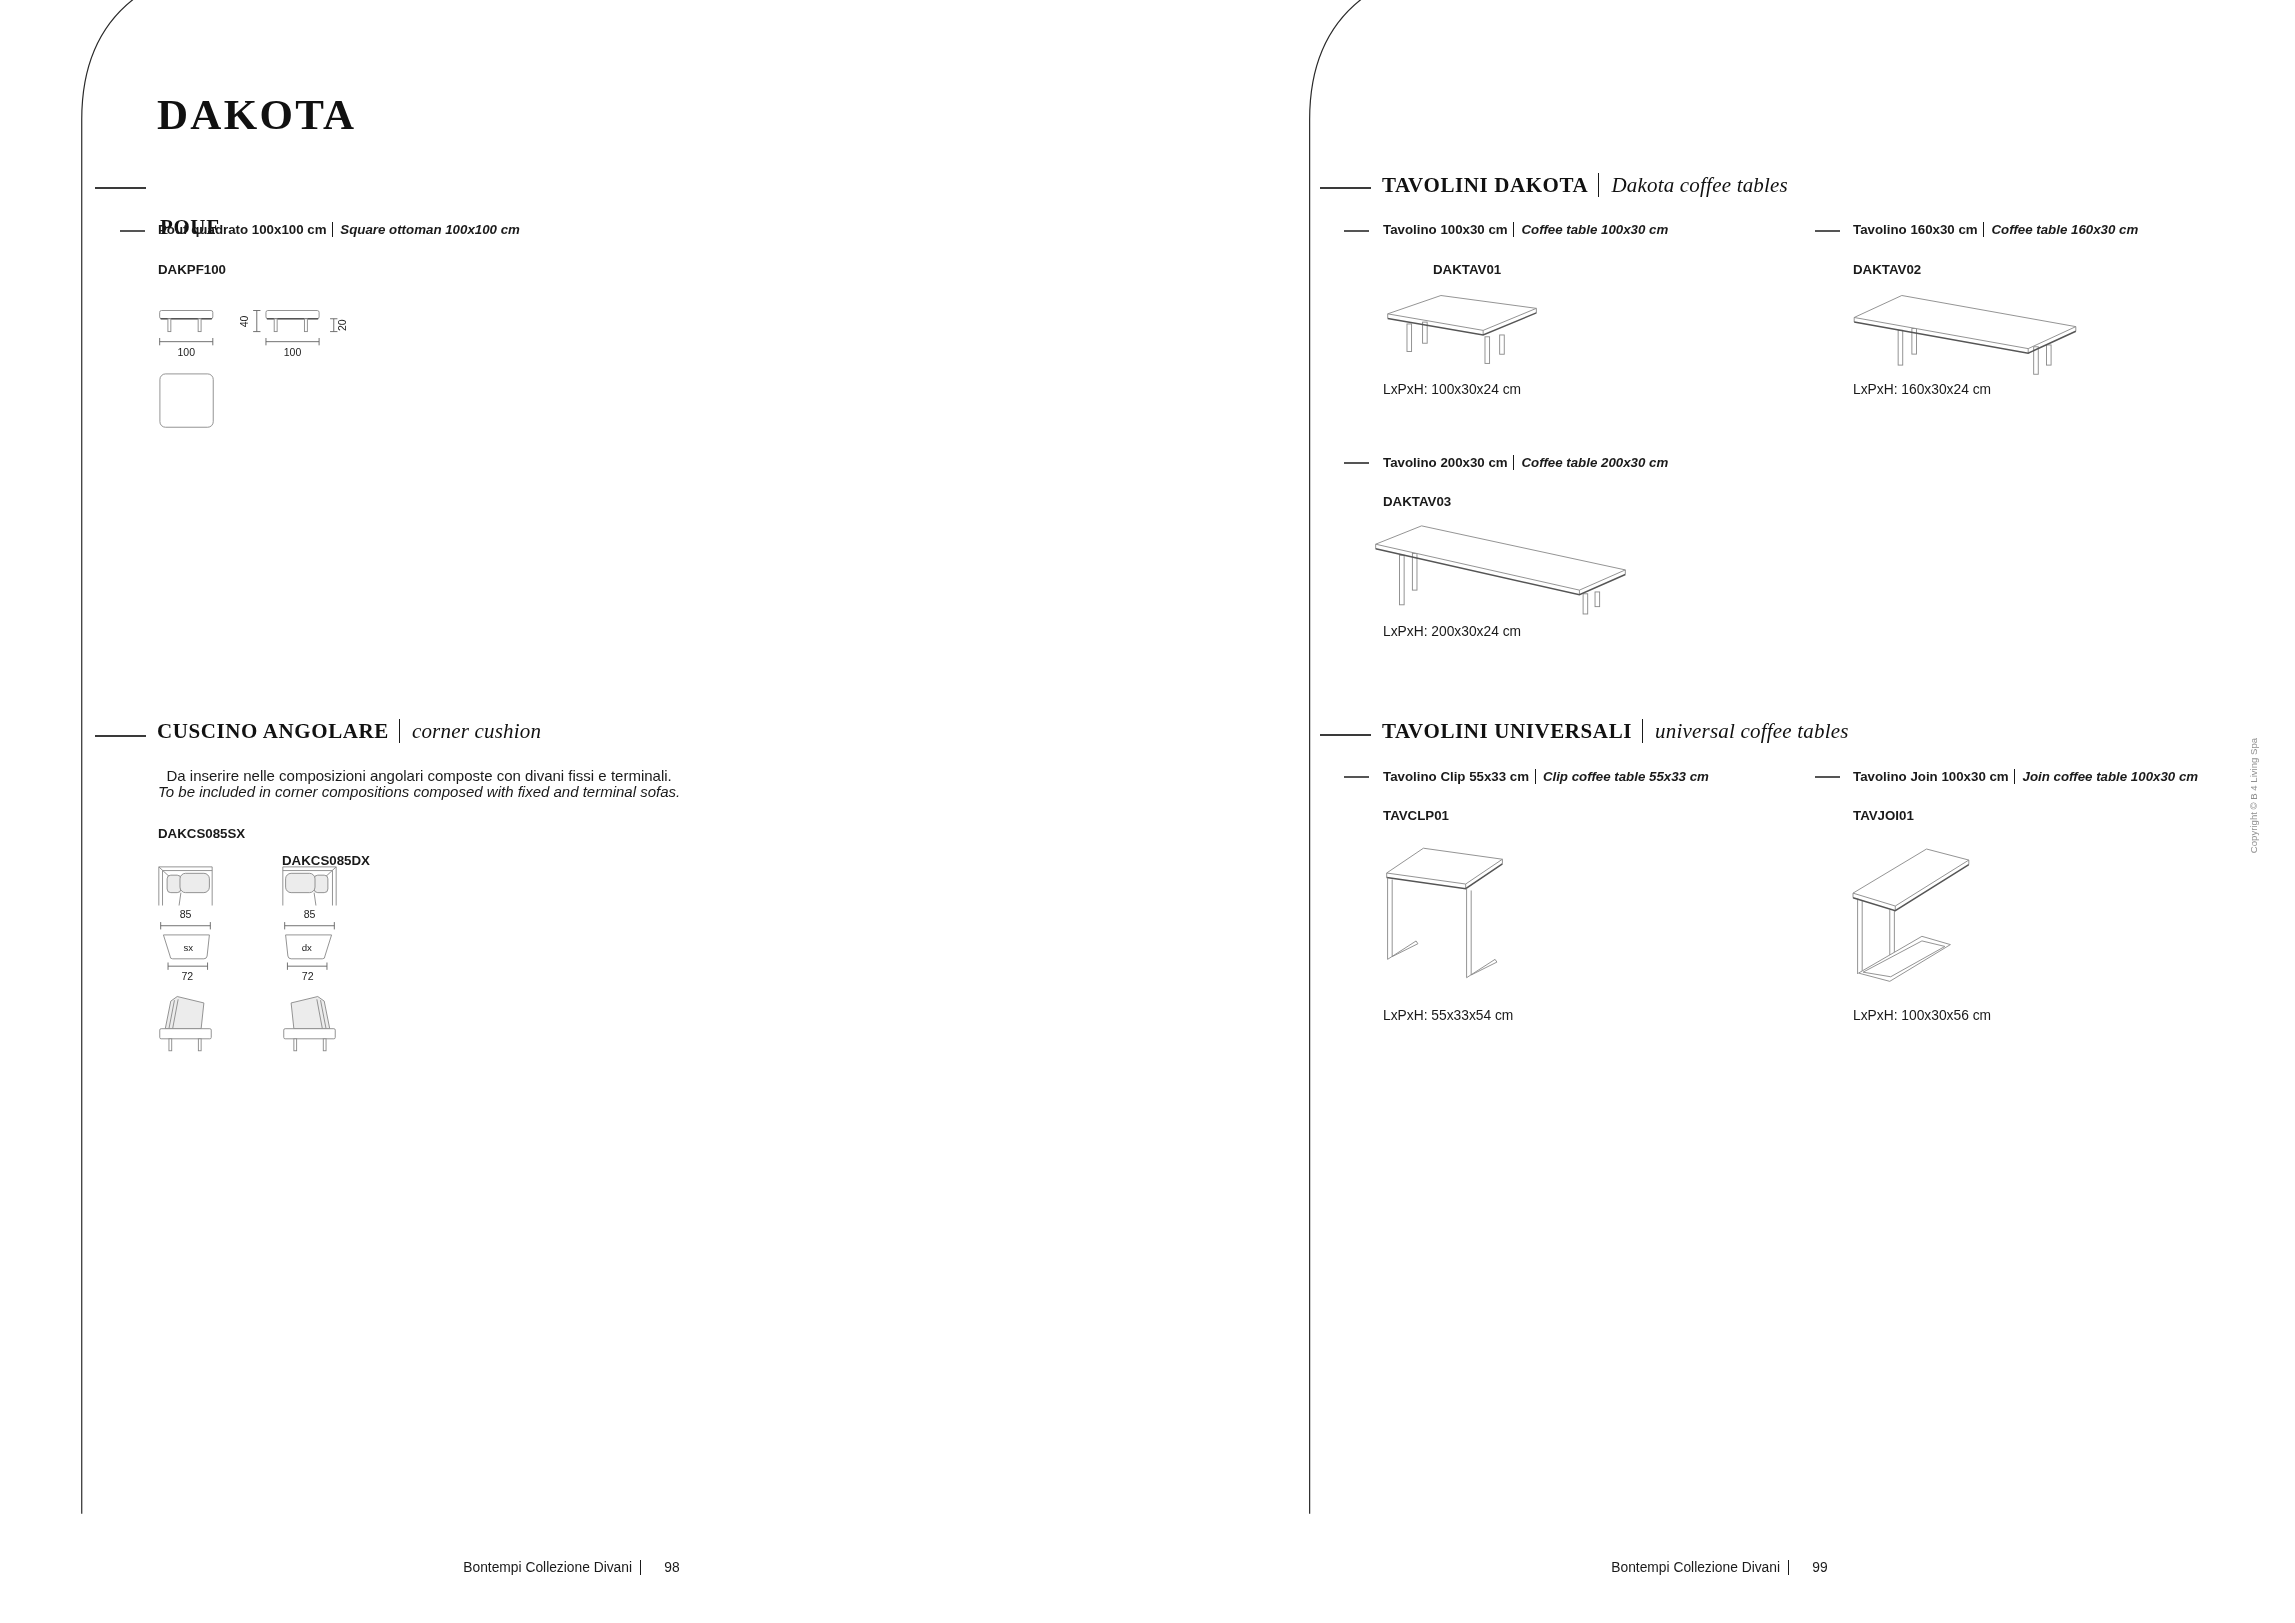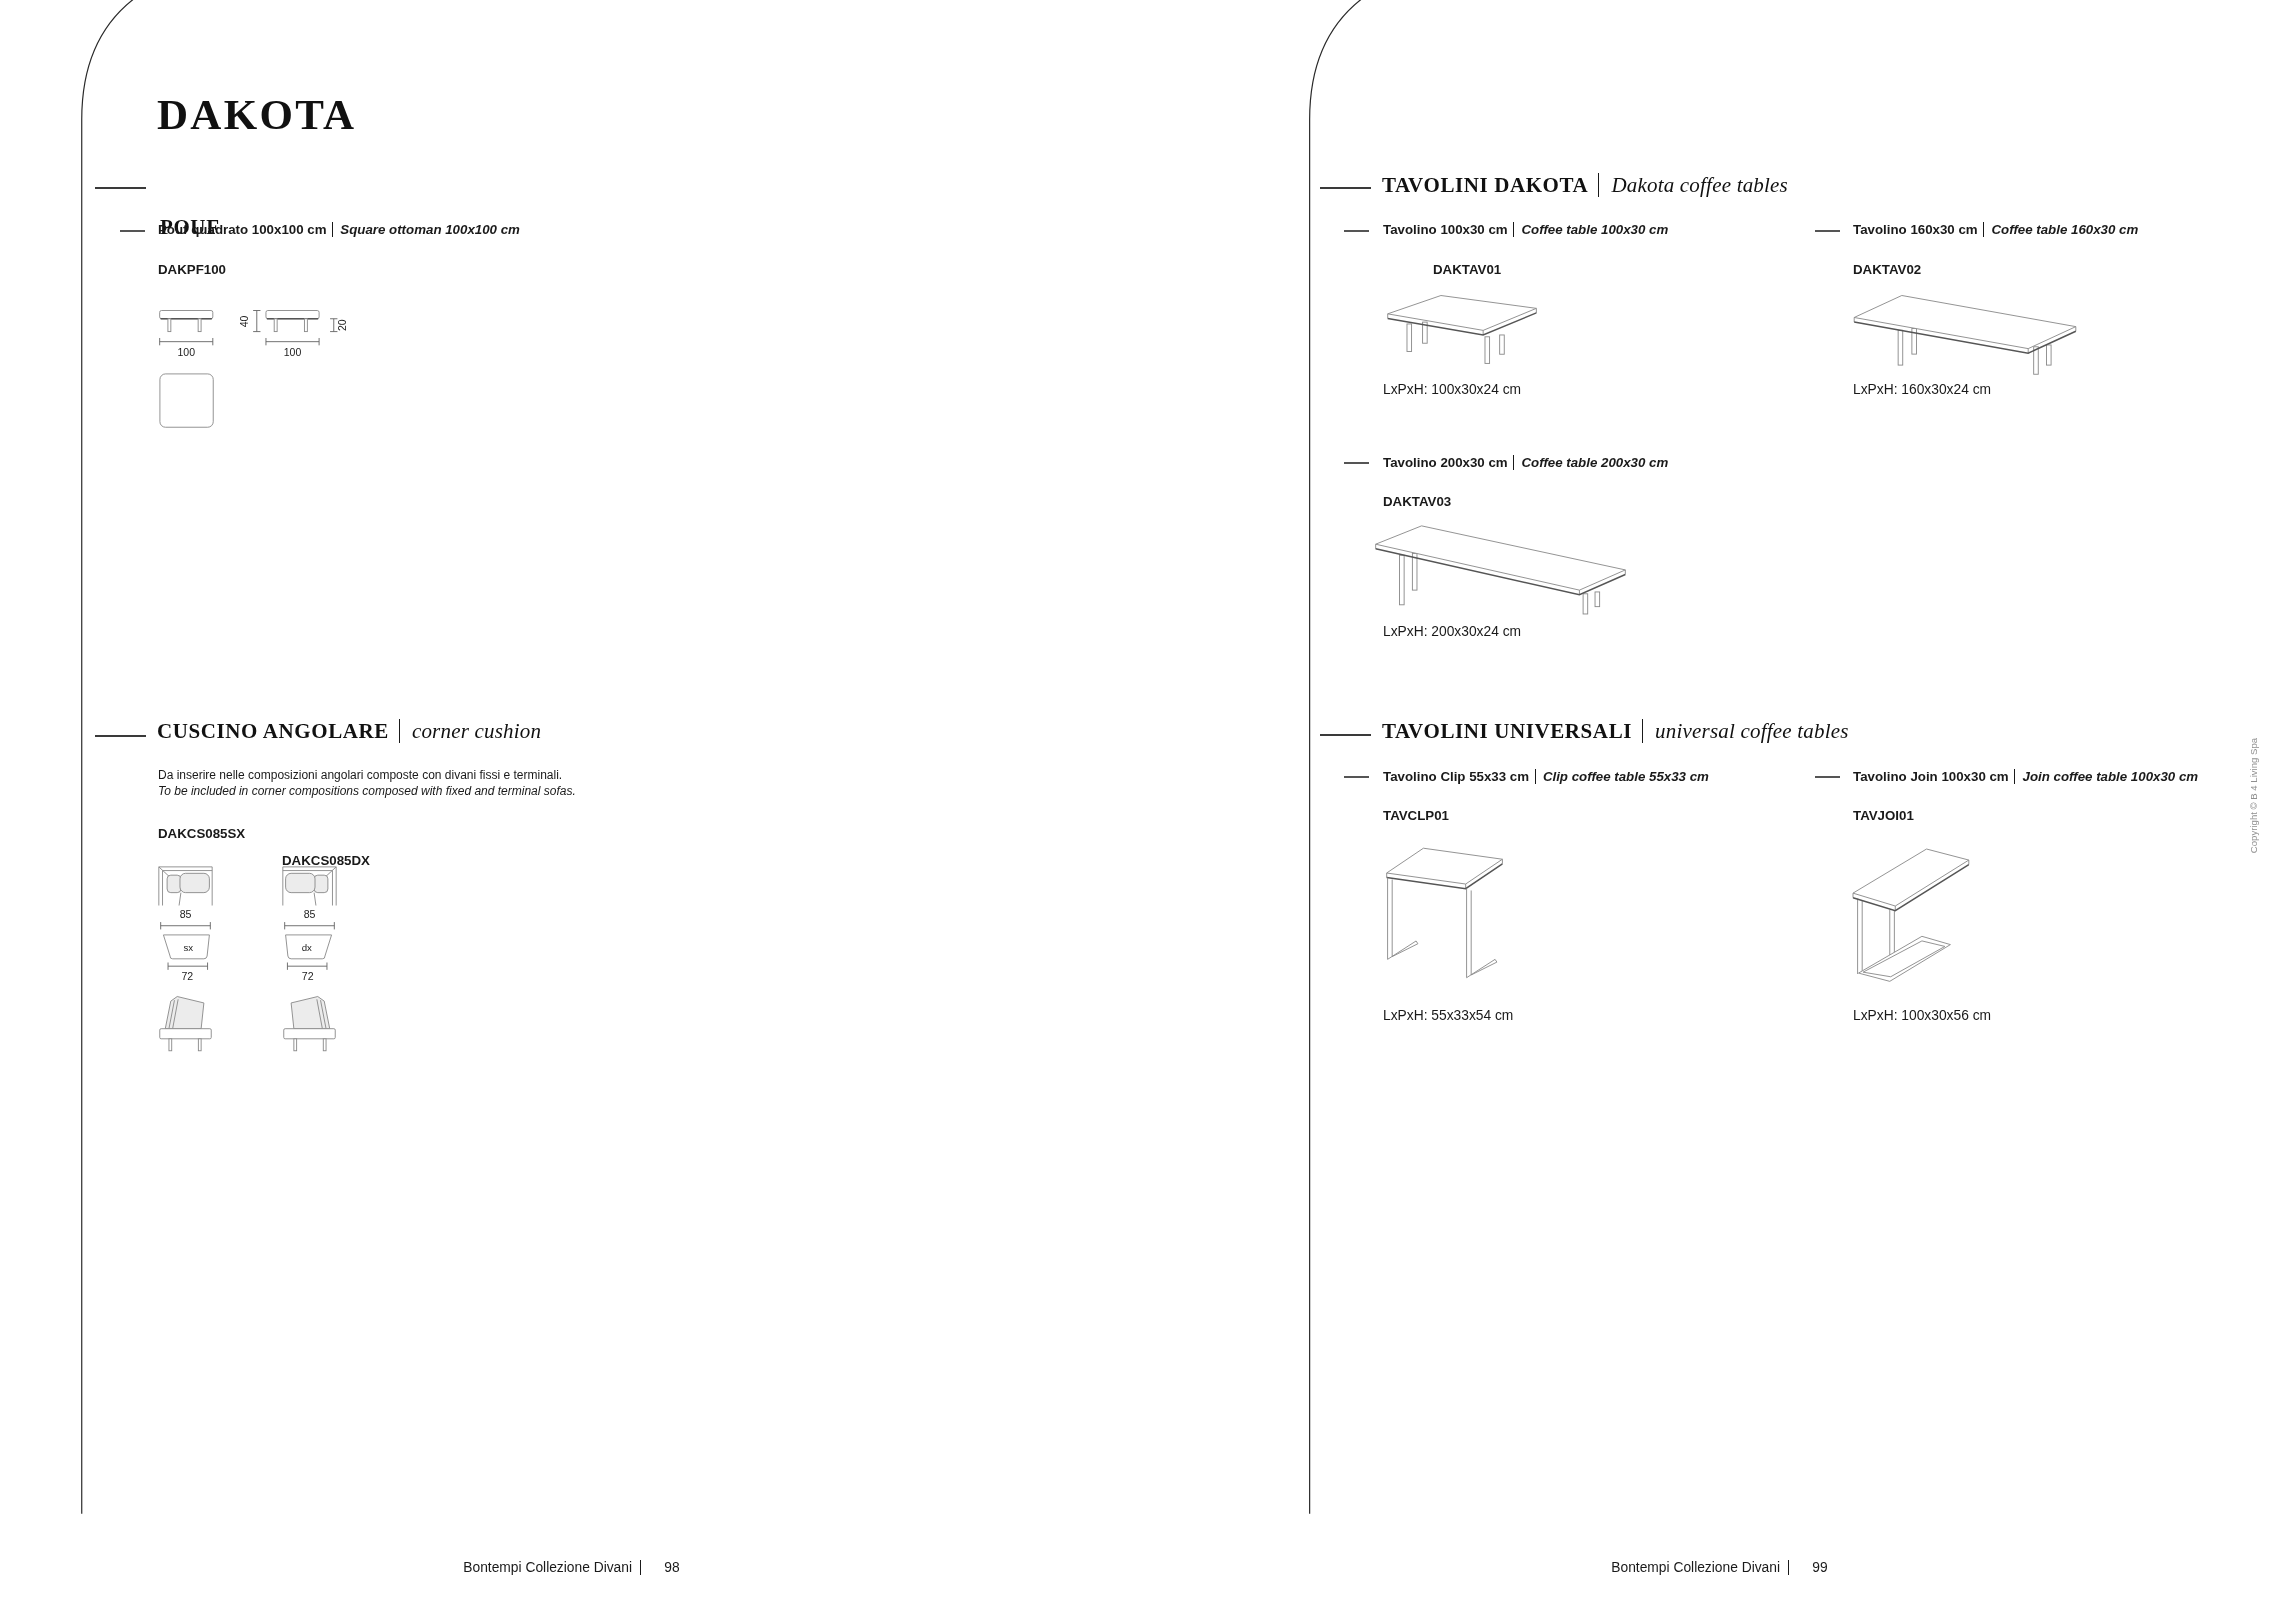--- a/index.html
+++ b/index.html
@@ -9,21 +9,21 @@
   .brand-title{font-family:"Liberation Serif", serif;font-weight:bold;font-size:43px;
                letter-spacing:2.3px;color:#111;}
   .sec-hdr{font-family:"Liberation Serif", serif;font-weight:bold;font-size:21px;
            letter-spacing:0.6px;white-space:nowrap;color:#111;}
   .sec-en{font-weight:normal;font-style:italic;letter-spacing:0.2px;
           border-left:1.4px solid #1a1a1a;margin-left:10px;padding-left:12px;}
   .pname{font-size:13.3px;font-weight:bold;white-space:nowrap;}
   .pname .en{font-style:italic;border-left:1.2px solid #1a1a1a;margin-left:5.5px;padding-left:7.3px;}
   .pcode{font-size:13.3px;font-weight:bold;}
   .pdims{font-size:13.8px;}
-  .desc{font-size:12px;line-height:15.6px;white-space:nowrap;}
+  .desc{font-size:15px;line-height:15.6px;white-space:nowrap;text-align:center;}
   .desc .en{font-style:italic;}
   .dash{background:#3a3a3a;height:1.8px;}
   .dash.small{height:1.7px;background:#555;}
   .footer{font-size:13.8px;white-space:nowrap;}
   .footer .pg{border-left:1.1px solid #1a1a1a;margin-left:8.3px;padding-left:23px;}
   .copyright{font-size:9.6px;color:#8f8f8f;transform:rotate(-90deg);transform-origin:center;
              text-align:center;white-space:nowrap;width:138px;}
   svg .ln{stroke:#8a8a8a;stroke-width:1;fill:none;}
   svg .lnf{stroke:#8a8a8a;stroke-width:1;fill:#ffffff;}
   svg .cushion{stroke:#8a8a8a;stroke-width:1;fill:#ececec;}

